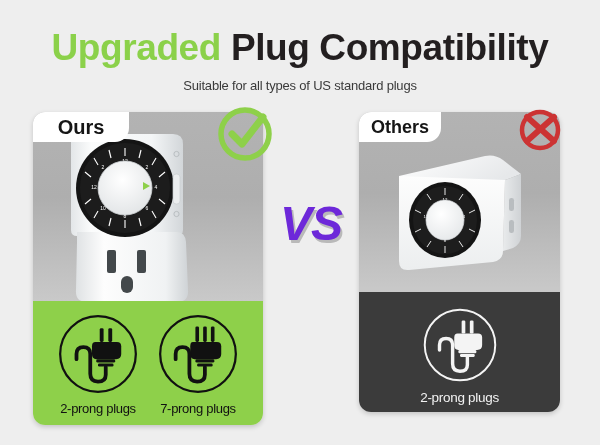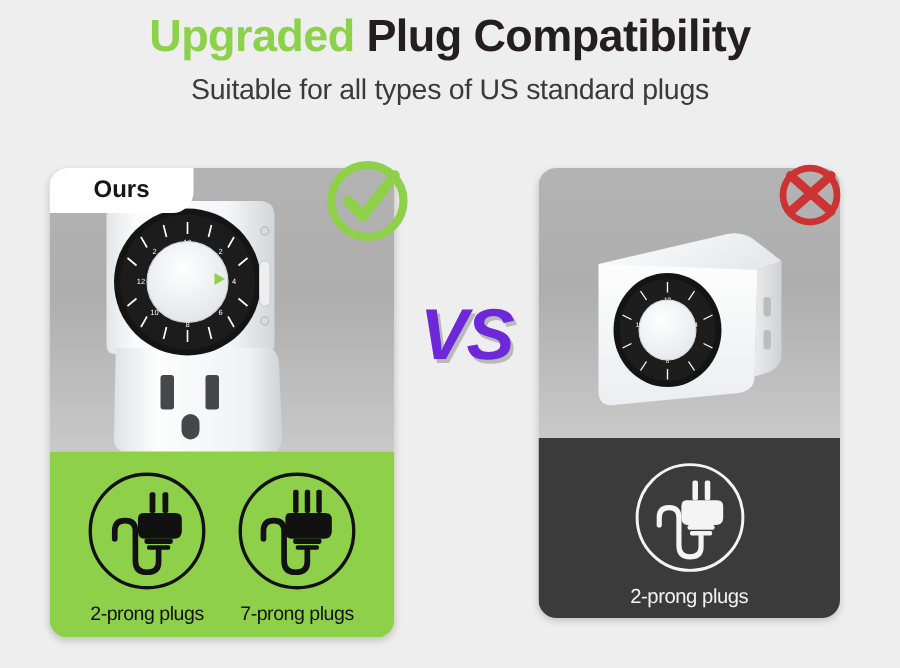--- a/index.html
+++ b/index.html
@@ -9,28 +9,28 @@
     font-family:"Liberation Sans", sans-serif;
     overflow:hidden;
     position:relative;
   }
   
   #header{
     position:absolute;left:0;top:0;width:600px;height:100px;
     text-align:center;
   }
   #title{
-    margin:0;padding-top:8px;
-    font-size:30px;font-weight:bold;letter-spacing:-0.4px;
+    margin:0;padding-top:28px;
+    font-size:37px;font-weight:bold;letter-spacing:-0.4px;
     color:#231f20;line-height:1.1;
   }
   #title .accent{color:#8bd14a;}
   #subtitle{
     margin:0;padding-top:9px;
-    font-size:19px;color:#3a3a3a;font-weight:400;letter-spacing:-0.2px;
+    font-size:13px;color:#3a3a3a;font-weight:400;letter-spacing:-0.2px;
   }
 
   
   .panel{
     position:absolute;
     border-radius:12px;
     overflow:hidden;
     box-shadow:0 2px 5px rgba(0,0,0,.18);
   }
   #panel-ours{ left:33px; top:112px; width:230px; height:313px; }
@@ -52,21 +52,21 @@
   
   .badge{
     position:absolute;left:0;top:0;
     background:#ffffff;
     border-bottom-right-radius:14px;
     font-weight:bold;
     color:#161616;
     display:flex;align-items:center;justify-content:center;
     z-index:4;
   }
-  #badge-ours{ width:96px;height:30px;font-size:16px; }
+  #badge-ours{ width:96px;height:30px;font-size:20px; }
   #badge-others{ width:82px;height:30px;font-size:18px; }
 
   
   .verdict{position:absolute;z-index:6;}
   #verdict-check{ left:215px; top:103px; width:62px;height:62px; }
   #verdict-cross{ left:515px; top:104px; width:50px;height:50px; }
 
   
   #vs{
     position:absolute;left:263px;top:196px;width:96px;
@@ -297,19 +297,22 @@
             <rect x="48" y="56" width="22" height="4" rx="1.6"></rect>
             <rect x="50" y="61" width="18" height="3.6" rx="1.4"></rect>
           </g>
           <path d="M59 65 L59 74 Q59 82 50 82 Q41 82 41 73 L41 50 Q41 42 33 42 Q25 42 25 50 L25 56" fill="none" stroke="#f4f4f4" stroke-width="4.2" stroke-linecap="round"></path>
         </svg>
         <span class="plug-label">2-prong plugs</span>
       </div>
     </div>
   </div>
 
+  <div class="badge" id="badge-others">
+    <span>Others</span>
+  </div>
 </div>
 
 <svg class="verdict" id="verdict-cross" viewBox="0 0 50 50">
   <circle cx="25" cy="26" r="18" fill="none" stroke="#c33" stroke-width="4.5"></circle>
   <path d="M12 13 L39 37" fill="none" stroke="#c33" stroke-width="6" stroke-linecap="round"></path>
   <path d="M39 13 L12 37" fill="none" stroke="#c33" stroke-width="6" stroke-linecap="round"></path>
 </svg>
 
 </body></html>

